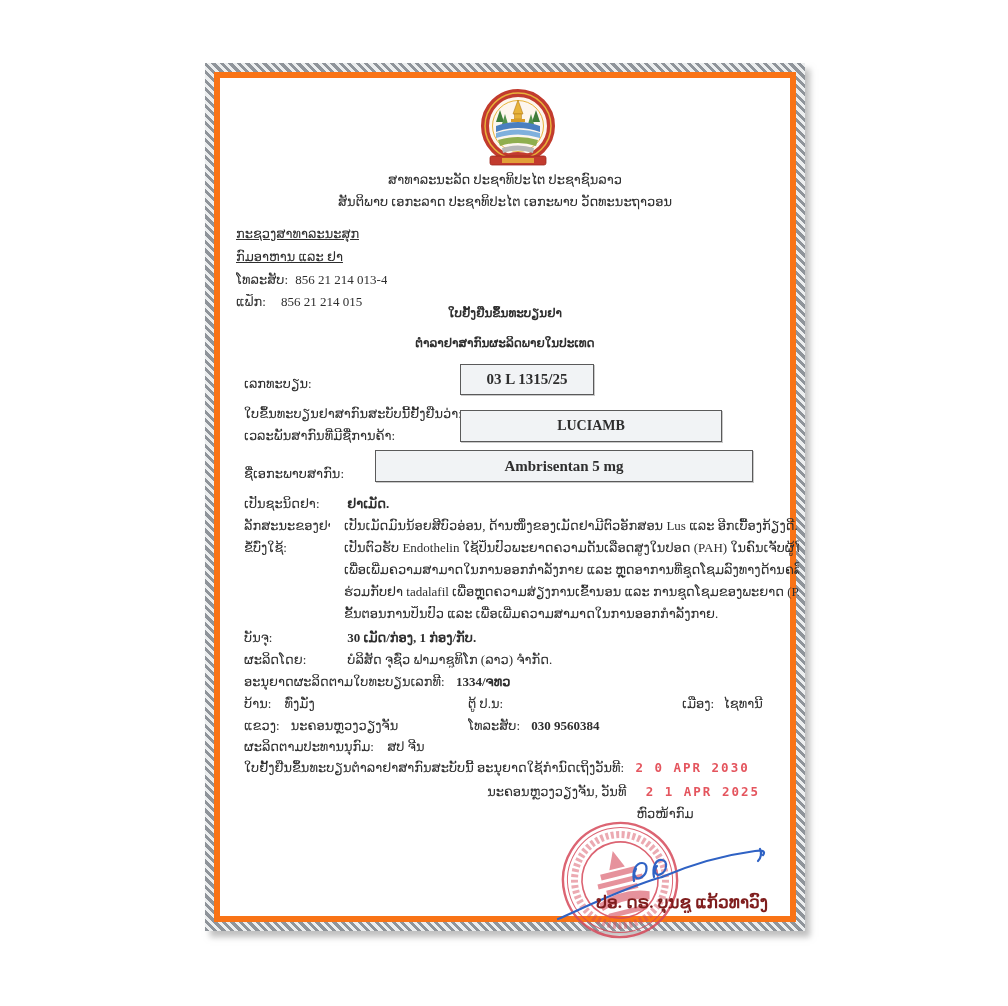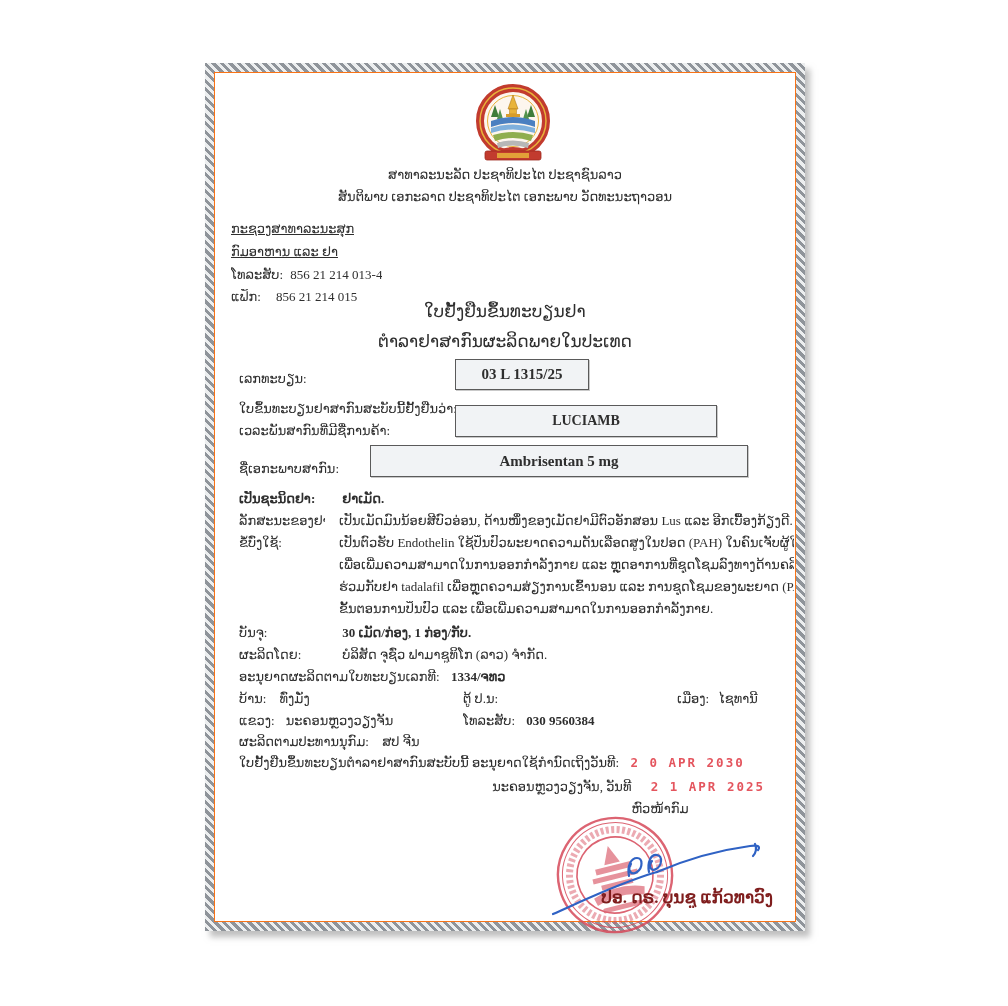--- a/index.html
+++ b/index.html
@@ -8,27 +8,27 @@
   .canvas { position:relative; width:1008px; height:1006px; overflow:hidden; background:#fff; }
 
   
   .page { position:absolute; left:205px; top:63px; width:600px; height:868px;
     background:#fff;
     border:9px solid #b9bdc2;
     border-image: repeating-linear-gradient(45deg,#8f949a 0 3px,#eceeef 3px 6px) 9;
     box-shadow: 5px 6px 6px rgba(130,130,130,.5);
   }
   .page-inner { position:absolute; left:0; top:0; right:0; bottom:0;
-    border:1px solid #f97316; }
+    border:6px solid #f97316; }
 
   .line { position:absolute; white-space:nowrap; overflow:hidden; font-size:13px; line-height:1.25; }
   .center { text-align:center; }
   .u { text-decoration:underline; }
   .b { font-weight:bold; }
-  .title { font-size:17px; font-weight:normal; }
+  .title { font-size:12px; font-weight:bold; }
   .lbl { display:inline-block; }
   .val { display:inline-block; }
 
   .field-box { position:absolute; background:#f1f3f5; border:1.5px solid #5a5a5a;
     display:flex; align-items:center; justify-content:center;
     font-weight:bold; font-size:15px; box-shadow:1px 1px 0 #c9c9c9; }
 
   .stamp-date { font-family:"DejaVu Sans Mono",monospace; color:#e4555e;
     font-weight:bold; letter-spacing:2px; font-size:12.5px; }
 
@@ -102,21 +102,21 @@
       <div class="field-box" style="left:240px; top:332px; width:262px; height:32px; font-size:14px;">
         <span>LUCIAMB</span>
       </div>
 
       <div class="line" style="left:24px; top:388px; width:125px;">ຊື່ເອກະພາບສາກົນ:</div>
       <div class="field-box" style="left:155px; top:372px; width:378px; height:32px;">
         <span>Ambrisentan 5 mg</span>
       </div>
 
       <div class="line" style="left:24px; top:418px;">
-        <span class="lbl" style="width:86px;font-weight:bold;">ເປັນຊະນິດຢາ:</span>
+        <span class="lbl" style="width:86px;">ເປັນຊະນິດຢາ:</span>
         <span class="val b" style="margin-left:14px;">ຢາເມັດ.</span>
       </div>
 
       <div class="line" style="left:24px; top:440px; width:86px;">ລັກສະນະຂອງຢາ:</div>
       <div class="line" style="left:124px; top:440px; width:455px;">ເປັນເມັດມົນນ້ອຍສີບົວອ່ອນ, ດ້ານໜຶ່ງຂອງເມັດຢາມີຕົວອັກສອນ Lus ແລະ ອີກເບື້ອງກ້ຽງດີ.</div>
 
       <div class="line" style="left:24px; top:462px; width:86px;">ຂໍ້ບົ່ງໃຊ້:</div>
       <div class="line" style="left:124px; top:462px; width:455px;">ເປັນຕົວຮັບ Endothelin ໃຊ້ປິ່ນປົວພະຍາດຄວາມດັນເລືອດສູງໃນປອດ (PAH) ໃນຄົນເຈັບຜູ້ໃຫຍ່</div>
       <div class="line" style="left:124px; top:484px; width:455px;">ເພື່ອເພີ່ມຄວາມສາມາດໃນການອອກກຳລັງກາຍ ແລະ ຫຼຸດອາການທີ່ຊຸດໂຊມລົງທາງດ້ານຄລີນິກ, ໃຊ້</div>
       <div class="line" style="left:124px; top:506px; width:455px;">ຮ່ວມກັບຢາ tadalafil ເພື່ອຫຼຸດຄວາມສ່ຽງການເຂົ້ານອນ ແລະ ການຊຸດໂຊມຂອງພະຍາດ (PAH) ໃນ</div>

